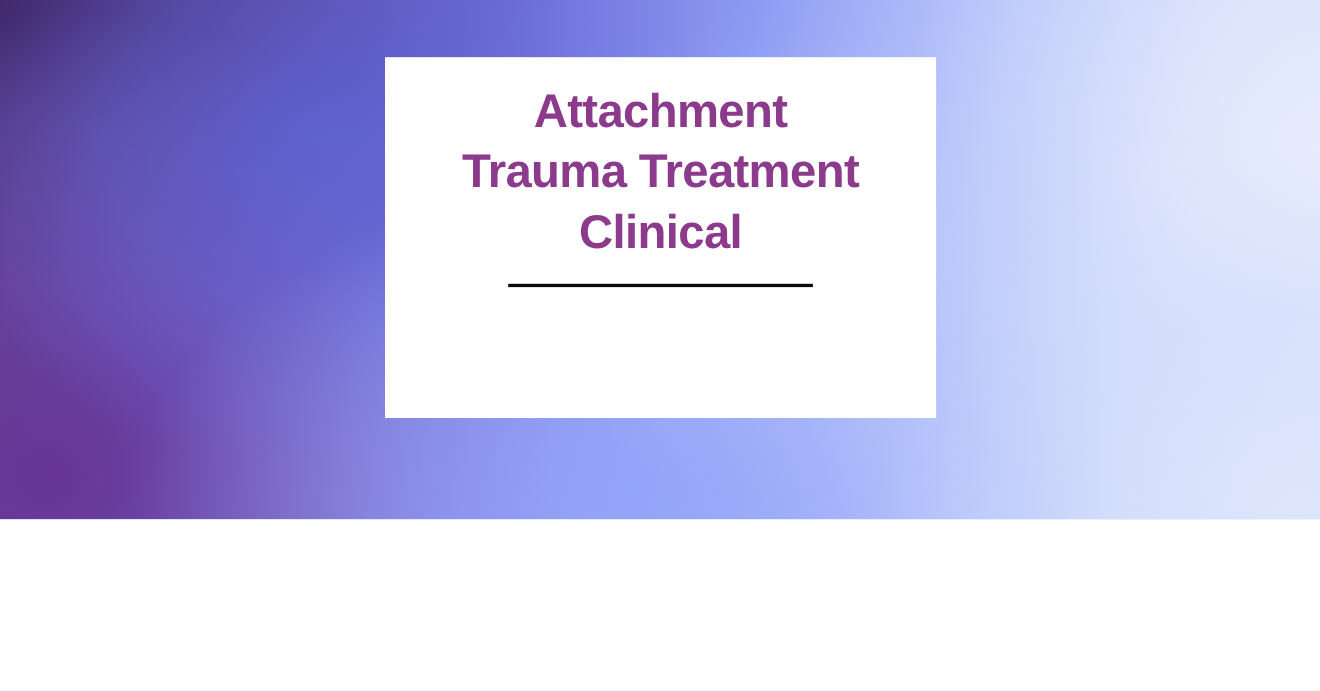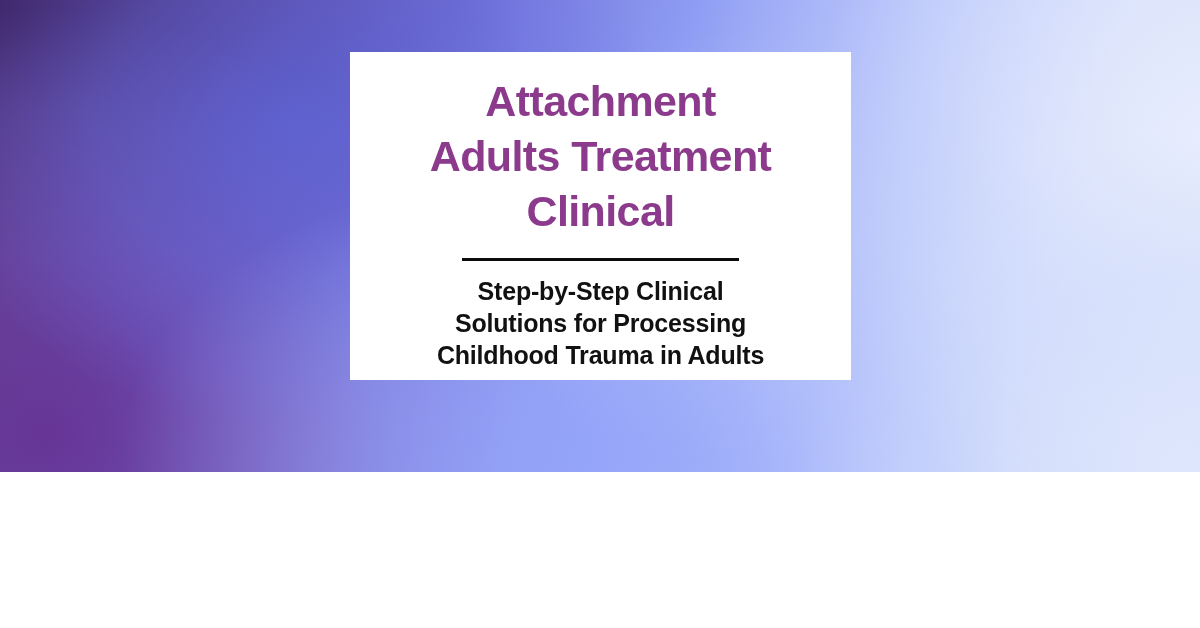--- a/index.html
+++ b/index.html
@@ -164,26 +164,21 @@
   <div class="bg-layer bg-blob-c"></div>
   <div class="bg-layer bg-blob-d"></div>
   <div class="bg-layer bg-blob-e"></div>
   <div class="bg-layer bg-blob-f"></div>
   <div class="bg-layer bg-blob-g"></div>
 
   <div class="card">
 
     <h1 class="title">
       <span class="title-line">Attachment</span>
-      <span class="title-line">Adults Treatment</span>
+      <span class="title-line">Trauma Treatment</span>
       <span class="title-line">Clinical</span>
     </h1>
 
     <div class="divider"></div>
 
-    <p class="subtitle">
-      <span class="subtitle-line">Step-by-Step Clinical</span>
-      <span class="subtitle-line">Solutions for Processing</span>
-      <span class="subtitle-line">Childhood Trauma in Adults</span>
-    </p>
 
   </div>
 </div>
 
 </body></html>

